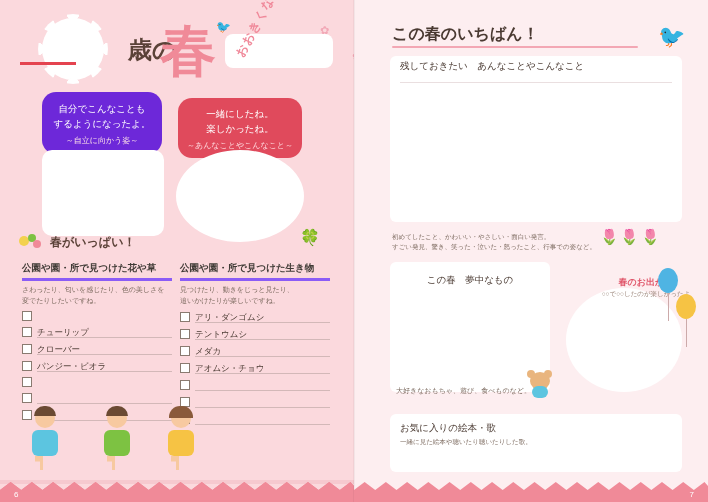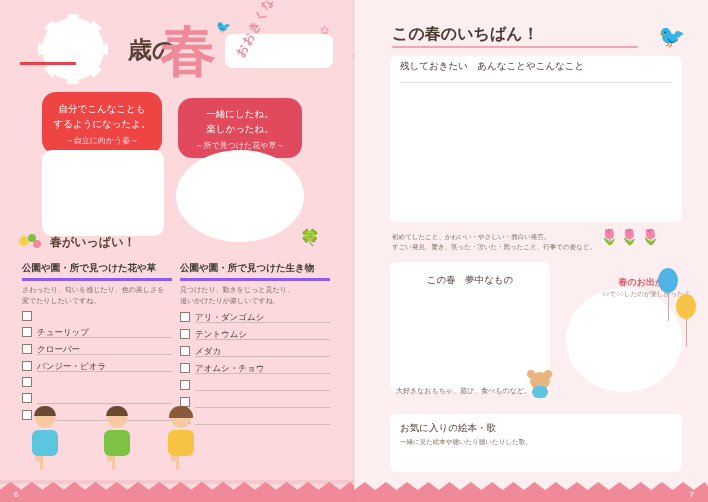--- a/index.html
+++ b/index.html
@@ -43,21 +43,21 @@
   
   .bird1{position:absolute;left:196px;top:8px;font-size:12px;color:#4db6e5;}
   .petal1{position:absolute;left:300px;top:12px;font-size:11px;color:#f2a8b6;}
   .petal2{position:absolute;left:332px;top:38px;font-size:11px;color:#f2a8b6;}
 
   
   .bubble{position:absolute;background:#fff;}
   .bubble-text{font-size:9.5px;color:#5b4238;line-height:1.55;text-align:center;}
   .bubble-sub{font-size:8px;color:#8a7468;text-align:center;margin-top:4px;}
 
-  .b1{left:42px;top:92px;width:120px;height:62px;border-radius:14px;background:#ef4444;color:#fff;}
+  .b1{left:42px;top:92px;width:120px;height:62px;border-radius:14px;background:#6d28d9;color:#fff;}
   .b1 .bubble-text{color:#fff;padding-top:10px;}
   .b1 .bubble-sub{color:#ffe3e8;}
   .b1:after{content:"";position:absolute;left:24px;bottom:-8px;border-width:9px 7px 0 7px;border-style:solid;border-color:#ef8fa0 transparent transparent transparent;}
 
   .b2{left:178px;top:98px;width:124px;height:60px;border-radius:14px;background:#e04a5c;color:#fff;}
   .b2 .bubble-text{color:#fff;padding-top:9px;}
   .b2 .bubble-sub{color:#ffd9de;}
   .b2:after{content:"";position:absolute;left:52px;bottom:-8px;border-width:9px 7px 0 7px;border-style:solid;border-color:#e04a5c transparent transparent transparent;}
 
   .write-box-left{position:absolute;left:42px;top:150px;width:122px;height:86px;background:#fff;border-radius:10px;}
@@ -166,21 +166,21 @@
     <div class="grew">おおきくなったね！</div>
 
     <div class="bubble b1">
       <div class="bubble-text" style="white-space:pre-line">自分でこんなことも
 するようになったよ。</div>
       <div class="bubble-sub">～自立に向かう姿～</div>
     </div>
     <div class="bubble b2">
       <div class="bubble-text" style="white-space:pre-line">一緒にしたね。
 楽しかったね。</div>
-      <div class="bubble-sub">～所で見つけた花や草～</div>
+      <div class="bubble-sub">～あんなことやこんなこと～</div>
     </div>
 
     <div class="write-box-left"></div>
     <div class="write-circle-left"></div>
     <div class="clover">🍀</div>
 
     <svg class="flower-ico" viewBox="0 0 26 18">
       <circle cx="6" cy="9" r="5" fill="#f3d14e"></circle>
         <circle cx="14" cy="6" r="4" fill="#7dc242"></circle>
       <circle cx="19" cy="12" r="4" fill="#f08a98"></circle>

